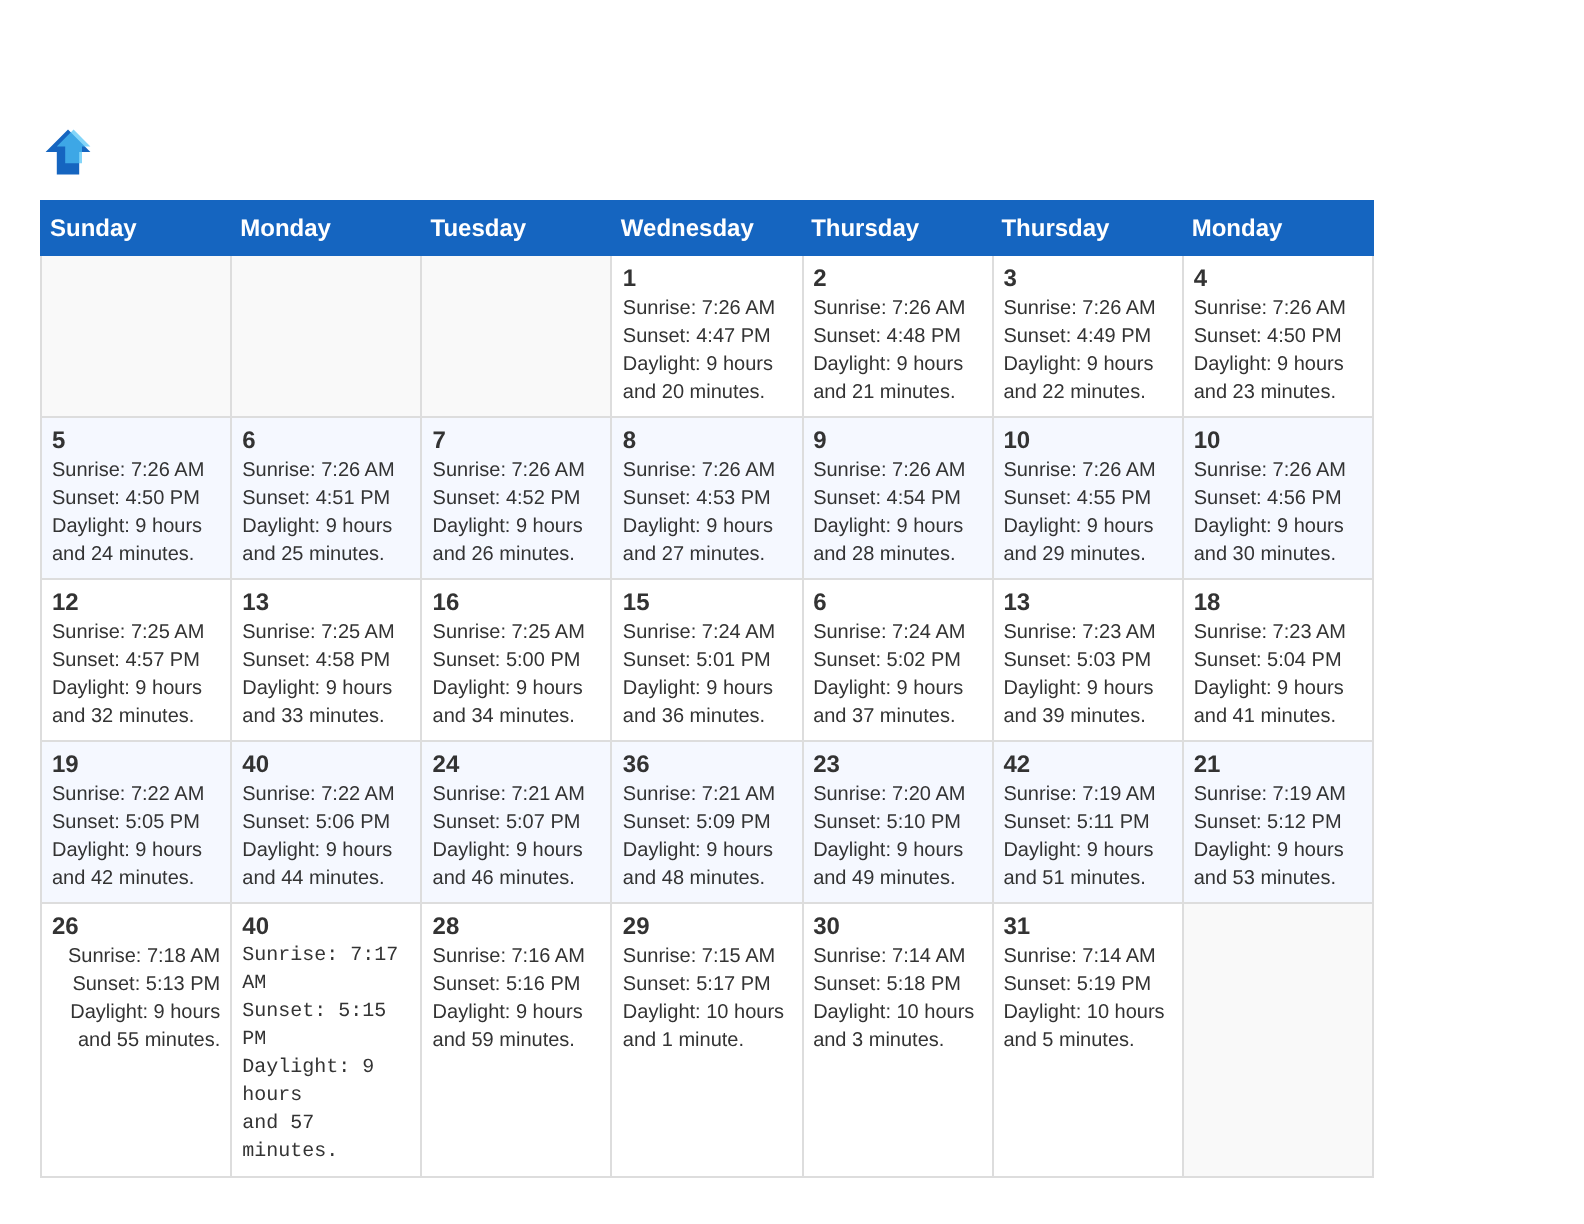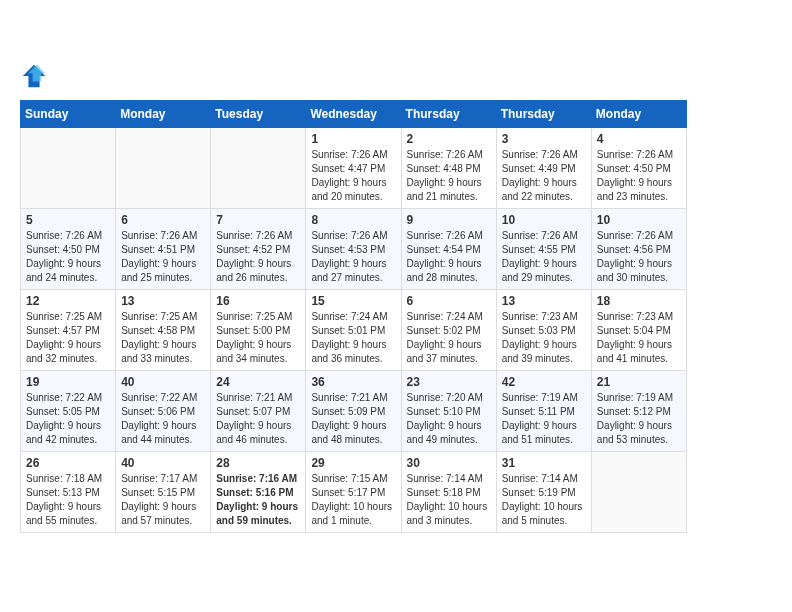--- a/index.html
+++ b/index.html
@@ -321,35 +321,35 @@
             <span class="day-number">21</span>
             <div class="day-info" style="white-space: pre-line;">Sunrise: 7:19 AM
 Sunset: 5:12 PM
 Daylight: 9 hours
 and 53 minutes.</div>
           </td>
         </tr>
         <tr>
           <td>
             <span class="day-number">26</span>
-            <div class="day-info" style="white-space: pre-line;">Sunrise: 7:18 AM
+            <div class="day-info" style="white-space: pre-line; text-align: right;">Sunrise: 7:18 AM
 Sunset: 5:13 PM
 Daylight: 9 hours
 and 55 minutes.</div>
           </td>
           <td>
             <span class="day-number">40</span>
-            <div class="day-info" style="white-space: pre-line;">Sunrise: 7:17 AM
+            <div class="day-info" style="white-space: pre-line; font-family: Liberation Mono, monospace;">Sunrise: 7:17 AM
 Sunset: 5:15 PM
 Daylight: 9 hours
 and 57 minutes.</div>
           </td>
           <td>
             <span class="day-number">28</span>
-            <div class="day-info" style="white-space: pre-line; font-weight: bold;">Sunrise: 7:16 AM
+            <div class="day-info" style="white-space: pre-line;">Sunrise: 7:16 AM
 Sunset: 5:16 PM
 Daylight: 9 hours
 and 59 minutes.</div>
           </td>
           <td>
             <span class="day-number">29</span>
             <div class="day-info" style="white-space: pre-line;">Sunrise: 7:15 AM
 Sunset: 5:17 PM
 Daylight: 10 hours
 and 1 minute.</div>

